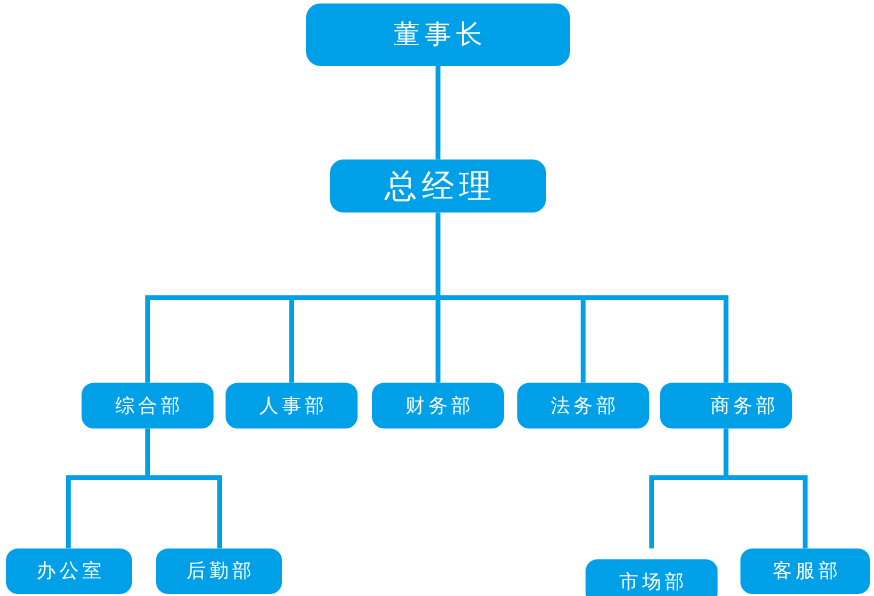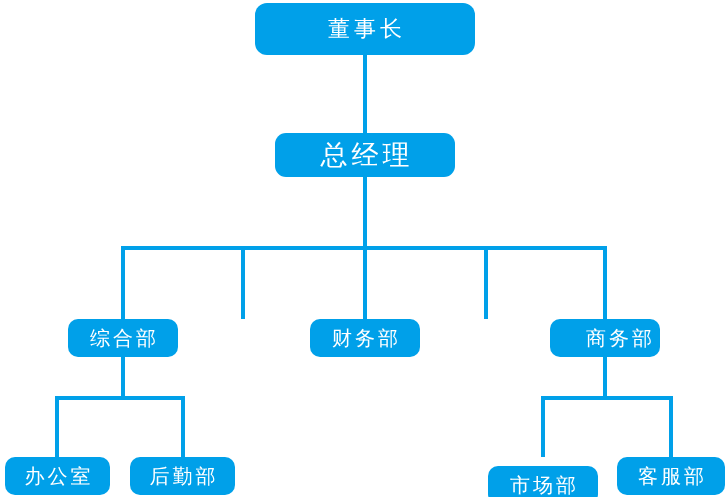--- a/index.html
+++ b/index.html
@@ -20,21 +20,21 @@
     overflow: hidden;
   }
   .node {
     position: absolute;
     background: var(--accent);
     color: var(--node-text);
     border-radius: 10px;
     display: flex;
     align-items: center;
     justify-content: center;
-    font-size: 20px;
+    font-size: 16px;
     letter-spacing: 3px;
     text-indent: 3px;
     white-space: nowrap;
     box-sizing: border-box;
     cursor: default;
   }
   .node.l1 {
     font-size: 22px;
     letter-spacing: 4px;
     text-indent: 4px;
@@ -71,21 +71,23 @@
 
   <div class="line" style="left:603px; top:357px; width:4px;   height:43px;"></div>
   <div class="line" style="left:541px; top:396px; width:132px; height:4px;"></div>
   <div class="line" style="left:541px; top:400px; width:4px;   height:57px;"></div>
   <div class="line" style="left:669px; top:400px; width:4px; height:57px;"></div>
 
   <div class="node l1" style="left:255px; top:3px;   width:220px; height:52px;">董事长</div>
   <div class="node l2" style="left:275px; top:133px; width:180px; height:44px;">总经理</div>
 
   <div class="node" style="left:68px;  top:319px; width:110px; height:38px;">综合部</div>
+  <div class="node" style="left:188px; top:319px; width:110px; height:38px;">人事部</div>
   <div class="node" style="left:310px; top:319px; width:110px; height:38px;">财务部</div>
+  <div class="node" style="left:431px; top:319px; width:110px; height:38px;">法务部</div>
   <div class="node" style="left:550px; top:319px; width:110px; height:38px;padding-left:28px;">商务部</div>
 
   <div class="node" style="left:5px;   top:457px; width:105px; height:38px;">办公室</div>
   <div class="node" style="left:130px; top:457px; width:105px; height:38px;">后勤部</div>
   <div class="node" style="left:488px; top:466px; width:110px; height:38px;">市场部</div>
   <div class="node" style="left:617px; top:457px; width:108px; height:38px;">客服部</div>
 
 </div>
 
 </body></html>

